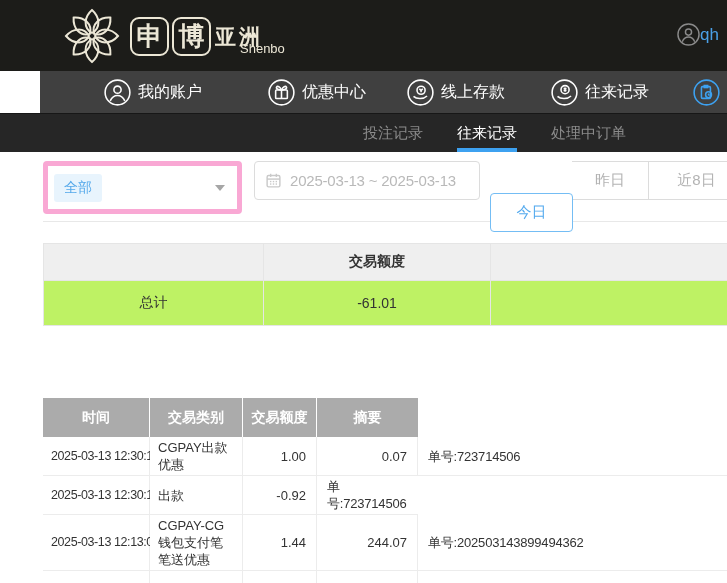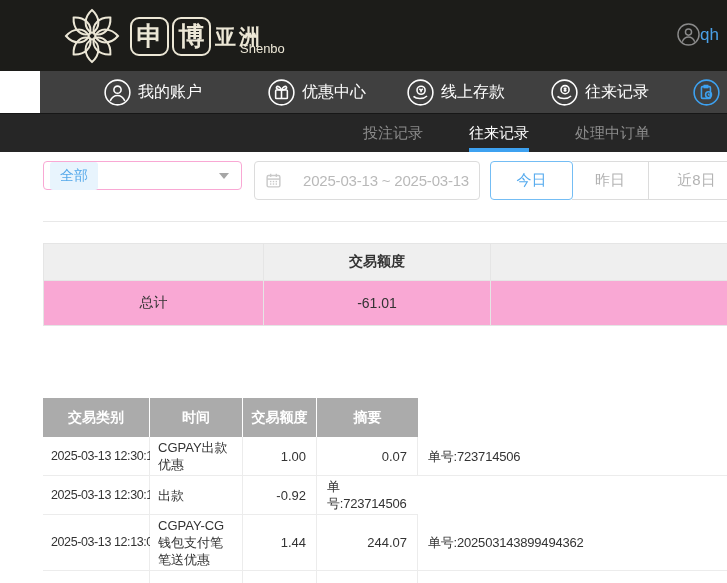--- a/index.html
+++ b/index.html
@@ -22,50 +22,50 @@
   
   .mainnav { position:absolute; left:0; top:71px; width:727px; height:42px; background:#404040;
     display:flex; align-items:center; padding-left:64px;margin-left:40px; }
   .nav-item { display:flex; align-items:center; gap:7px; color:#fdfdfd; font-size:16px; font-weight:500;
     white-space:nowrap; cursor:pointer; }
   .nav-item.m1 { margin-right:66px; } .nav-item.m2 { margin-right:41px; }
   .nav-item.m3 { margin-right:46px; } .nav-item.m4 { margin-right:44px; }
   .nav-item.active { color:#3da1f0; }
   
   .tabbar { position:absolute; left:0; top:113px; width:727px; height:39px; background:#262626;
-    border-top:1px solid #171717; display:flex; padding-left:363px; gap:46px; }
+    border-top:1px solid #171717; display:flex; padding-left:363px; gap:34px; }
   .tab { display:flex; align-items:center; color:#8b8b8b; font-size:15px; cursor:pointer;
     border-bottom:4px solid transparent; padding-top:4px; white-space:nowrap; }
   .tab.active { color:#ffffff; border-bottom-color:#3da1f0; }
   
-  .select-box { position:absolute; left:43px; top:161px; width:199px; height:29px;
-    border:1px solid #f9a8d4; border-radius:4px; background:#fff; display:flex; align-items:center;
+  .select-box { position:absolute; left:43px; top:161px; width:199px; height:53px;
+    border:5px solid #f9a8d4; border-radius:4px; background:#fff; display:flex; align-items:center;
     padding:0 12px 0 6px; cursor:pointer; }
   .chip { background:#e8f4fd; color:#54a8ea; font-size:14px; padding:5px 10px; border-radius:3px; }
   .caret { margin-left:auto; width:0; height:0; border-left:5px solid transparent;
     border-right:5px solid transparent; border-top:6px solid #a6a6a6; }
   .date-box { position:absolute; left:254px; top:161px; width:226px; height:39px;
     border:1px solid #dcdcdc; border-radius:4px; background:#fff; display:flex; align-items:center;
-    gap:8px; padding:0 10px; cursor:pointer;justify-content:space-between; }
+    gap:8px; padding:0 10px; cursor:pointer; }
   .date-text { color:#b9b9b9; font-size:15px; white-space:nowrap; letter-spacing:-0.2px; }
   .btn-group { position:absolute; left:490px; top:161px; height:39px; display:flex; }
   .qbtn { height:39px; background:#fff; border:1px solid #dcdcdc; border-left:none;
     color:#b3b3b3; font-size:15px; font-family:inherit; cursor:pointer; }
-  .qbtn.today { width:83px; border:1px solid #74bdf4; border-radius:4px; color:#54aaee; position:relative; z-index:2; }
+  .qbtn.today { width:83px; border:1px solid #74bdf4; border-radius:4px; color:#54aaee; position:relative; z-index:2;margin-top:32px; }
   .qbtn.yest { width:77px; margin-left:-1px; border-right:1px solid #dcdcdc; }
   .qbtn.d8 { width:96px; }
   .divider { position:absolute; left:43px; top:221px; width:684px; height:1px; background:#e8e8e8; }
   
   .summary { position:absolute; left:43px; top:243px; width:684px;
     border-top:1px solid #e5e5e5; border-left:1px solid #e5e5e5; font-size:14px; }
   .sum-row { display:grid; grid-template-columns:220px 227px 237px; }
   .sum-cell { border-right:1px solid #e5e5e5; border-bottom:1px solid #e5e5e5;
     display:flex; align-items:center; justify-content:center; }
   .sum-head .sum-cell { height:37px; background:#efefef; font-weight:600; color:#333; }
-  .sum-body .sum-cell { height:45px; background:#f9a8d4; color:#333; }
+  .sum-body .sum-cell { height:45px; background:#bef264; color:#333; }
   .sum-row .sum-cell:last-child { border-right:none; }
   
   .dtable { position:absolute; left:43px; top:398px; width:765px; font-size:13px; }
   .trow { display:grid; grid-template-columns:107px 93px 74px 101px 390px; }
   .thead .tcell { height:39px; background:#ababab; color:#fff; font-weight:700; font-size:14px;
     display:flex; align-items:center; justify-content:center; border-right:1px solid #fff; }
   .thead .tcell:last-child { border-right:none; }
   .tbody .tcell { min-height:38px; background:#fff; color:#333;
     border-bottom:1px solid #ececec; border-right:1px solid #ececec;
     display:flex; align-items:center; padding:2px 8px; line-height:17px; }
@@ -216,22 +216,22 @@
     </div>
     <div class="sum-row sum-body">
       <div class="sum-cell">总计</div>
       <div class="sum-cell">-61.01</div>
       <div class="sum-cell"></div>
     </div>
   </div>
 
   <div class="dtable">
     <div class="trow thead">
+      <div class="tcell">时间</div>
       <div class="tcell">交易类别</div>
-      <div class="tcell">时间</div>
       <div class="tcell">交易额度</div>
       <div class="tcell">摘要</div>
     </div>
 
     <div class="trow tbody">
       <div class="tcell c-time">2025-03-13 12:30:18</div>
       <div class="tcell">CGPAY出款优惠</div>
       <div class="tcell c-num">1.00</div>
       <div class="tcell c-num">0.07</div>
       <div class="tcell c-memo">单号:723714506</div>

